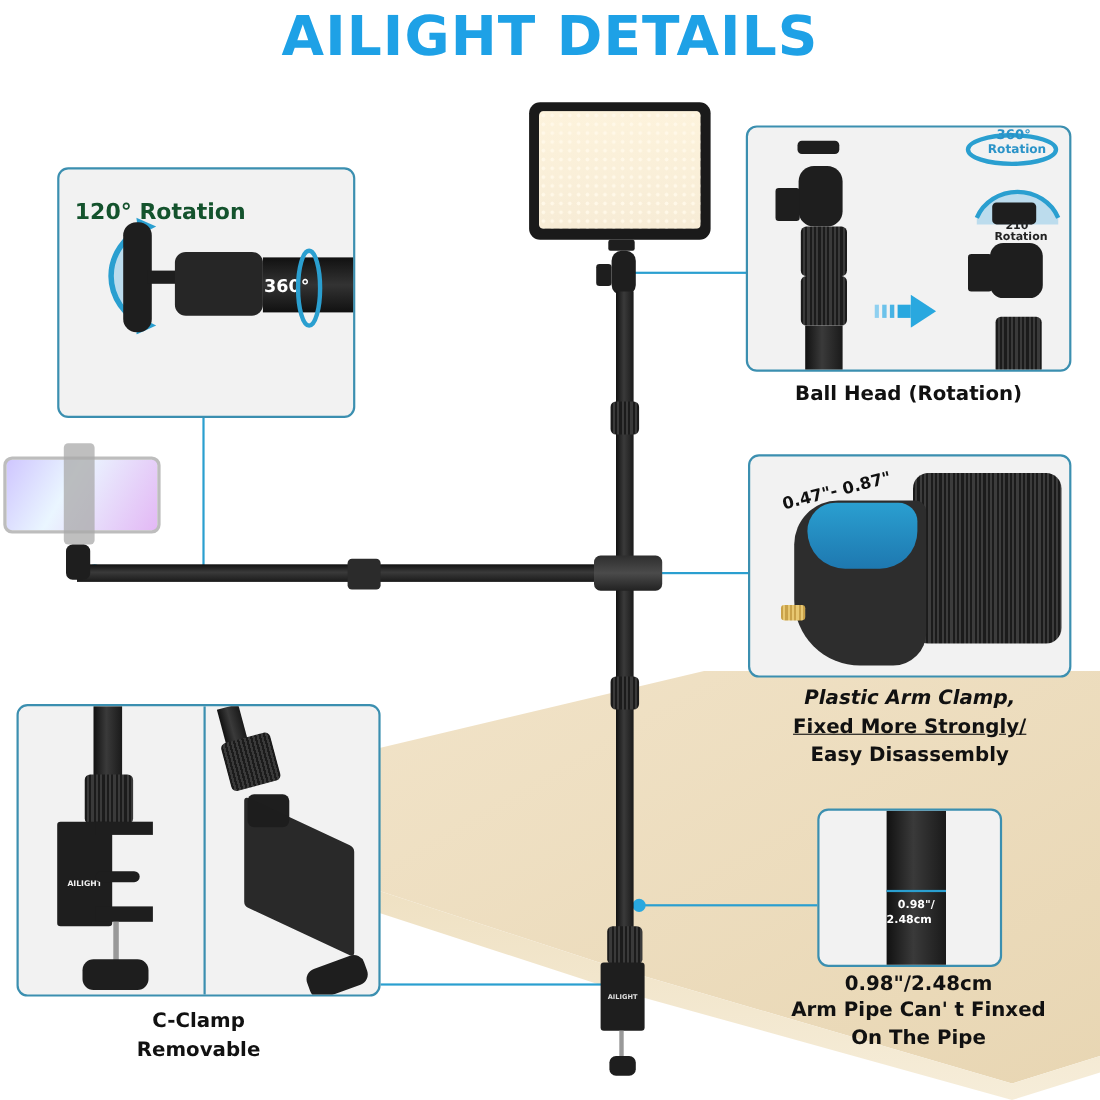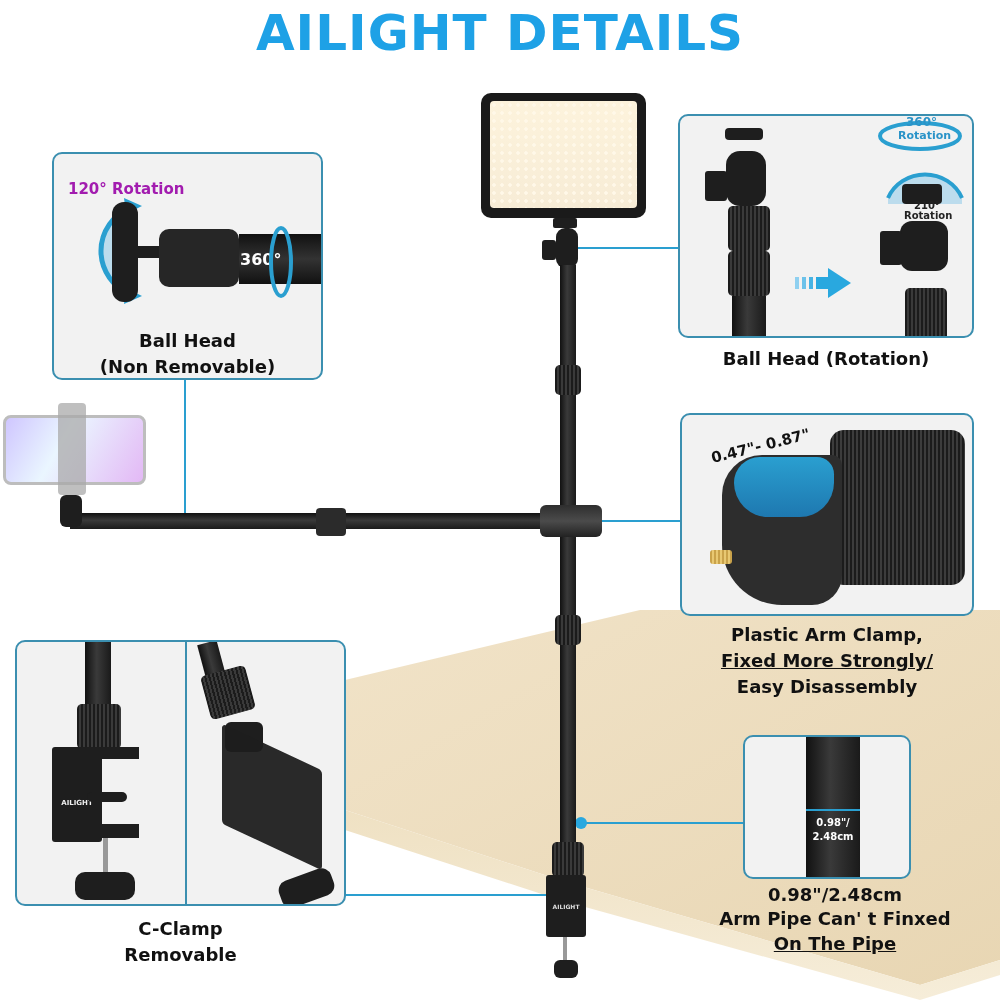--- a/index.html
+++ b/index.html
@@ -73,36 +73,34 @@
 <div class="abs" style="left:58px;top:403px;width:28px;height:92px;background:rgba(170,170,170,0.75);border-radius:4px;"></div>
 <div class="abs dark" style="left:60px;top:495px;width:22px;height:32px;border-radius:6px;"></div>
 
 <div class="abs dark" style="left:546px;top:875px;width:40px;height:62px;border-radius:3px;">
   <div style="position:absolute;left:2px;top:28px;width:36px;font-size:6px;color:#ddd;text-align:center;font-weight:bold;">AILIGHT</div>
 </div>
 <div class="abs" style="left:563px;top:937px;width:4px;height:25px;background:#999;"></div>
 <div class="abs dark" style="left:554px;top:960px;width:24px;height:18px;border-radius:6px;"></div>
 
 <div class="panel" style="left:52px;top:152px;width:271px;height:228px;">
-  <div class="blue-label" style="left:14px;top:26px;color:#a21caf;font-size:15px;">120° Rotation</div>
+  <div class="blue-label" style="left:14px;top:26px;color:#14532d;font-size:20px;">120° Rotation</div>
   <svg class="abs" style="left:8px;top:40px;" width="90" height="110">
     <path d="M70,12 A55,50 0 0 0 70,102" fill="rgba(90,180,230,0.35)" stroke="#2a9fd0" stroke-width="5"></path>
     <polygon points="62,4 80,12 64,20" fill="#2a9fd0"></polygon>
     <polygon points="64,94 80,102 62,110" fill="#2a9fd0"></polygon>
   </svg>
   <div class="abs dark" style="left:58px;top:48px;width:26px;height:100px;border-radius:12px;"></div>
   <div class="abs dark" style="left:80px;top:92px;width:30px;height:12px;"></div>
   <div class="abs" style="left:105px;top:75px;width:80px;height:58px;background:#262626;border-radius:10px;"></div>
   <div class="abs" style="left:185px;top:80px;width:90px;height:50px;background:linear-gradient(180deg,#111,#333 50%,#111);"></div>
   <div class="blue-label" style="left:186px;top:96px;color:#ffffff;font-size:16px;">360°</div>
   <svg class="abs" style="left:212px;top:70px;" width="30" height="76">
     <ellipse cx="15" cy="38" rx="10" ry="34" fill="none" stroke="#2a9fd0" stroke-width="4"></ellipse>
   </svg>
-  <div class="caption" style="left:0;width:267px;top:174px;">Ball Head</div>
-  <div class="caption" style="left:0;width:267px;top:200px;">(Non Removable)</div>
 </div>
 
 <div class="panel" style="left:678px;top:114px;width:296px;height:224px;">
   <div class="abs dark" style="left:45px;top:12px;width:38px;height:12px;border-radius:4px;"></div>
   <div class="abs dark" style="left:46px;top:35px;width:40px;height:55px;border-radius:14px;"></div>
   <div class="abs dark" style="left:25px;top:55px;width:22px;height:30px;border-radius:3px;"></div>
   <div class="knob" style="left:48px;top:90px;width:42px;height:45px;"></div>
   <div class="knob" style="left:48px;top:135px;width:42px;height:45px;"></div>
   <div class="pole" style="left:52px;top:180px;width:34px;height:44px;"></div>
   <svg class="abs" style="left:115px;top:152px;" width="60" height="30">
@@ -130,33 +128,33 @@
 </div>
 <div class="caption" style="left:678px;width:296px;top:346px;">Ball Head (Rotation)</div>
 
 <div class="panel" style="left:680px;top:413px;width:294px;height:203px;">
   <div class="abs" style="left:148px;top:15px;width:135px;height:155px;background:repeating-linear-gradient(90deg,#1b1b1b 0 2px,#3c3c3c 2px 4px);border-radius:14px;"></div>
   <div class="abs" style="left:40px;top:40px;width:120px;height:150px;background:#2d2d2d;border-radius:40px 10px 30px 60px;"></div>
   <div class="abs" style="left:52px;top:42px;width:100px;height:60px;background:linear-gradient(180deg,#2a9fd0,#1e78b0);border-radius:30px 20px 40px 40px;"></div>
   <div class="abs" style="left:28px;top:135px;width:22px;height:14px;background:repeating-linear-gradient(90deg,#c9a24a 0 2px,#e8c872 2px 4px);border-radius:3px;"></div>
   <div class="blue-label" style="left:28px;top:22px;color:#111;font-size:15px;transform:rotate(-14deg);">0.47"- 0.87"</div>
 </div>
-<div class="caption" style="left:680px;width:294px;top:622px;">Plastic Arm Clamp,</div>
+<div class="caption" style="left:680px;width:294px;top:622px;font-style:italic;">Plastic Arm Clamp,</div>
 <div class="caption" style="left:680px;width:294px;top:648px;text-decoration:underline;">Fixed More Strongly/</div>
 <div class="caption" style="left:680px;width:294px;top:674px;">Easy Disassembly</div>
 
 <div class="panel" style="left:743px;top:735px;width:168px;height:144px;">
   <div class="pole" style="left:61px;top:0;width:54px;height:144px;"></div>
   <div class="line" style="left:61px;top:72px;width:54px;height:2px;"></div>
   <div class="abs" style="left:61px;width:54px;text-align:center;top:80px;color:#fff;font-size:10px;font-weight:bold;">0.98"/</div>
-  <div class="abs" style="left:61px;width:54px;text-align:center;top:94px;color:#fff;font-size:10px;font-weight:bold;">2.48cm</div>
+  <div class="abs" style="left:61px;width:54px;top:94px;color:#fff;font-size:10px;font-weight:bold;">2.48cm</div>
 </div>
 <div class="caption" style="left:690px;width:290px;top:882px;">0.98"/2.48cm</div>
 <div class="caption" style="left:690px;width:290px;top:906px;">Arm Pipe Can' t Finxed</div>
-<div class="caption" style="left:690px;width:290px;top:931px;text-decoration:underline;">On The Pipe</div>
+<div class="caption" style="left:690px;width:290px;top:931px;">On The Pipe</div>
 
 <div class="panel" style="left:15px;top:640px;width:331px;height:266px;">
   <div style="position:absolute;left:168px;top:0;width:2px;height:266px;background:#3b8fb0;"></div>
 
   <div class="pole" style="left:68px;top:0;width:26px;height:65px;"></div>
   <div class="knob" style="left:60px;top:62px;width:44px;height:45px;"></div>
   <div class="abs dark" style="left:35px;top:105px;width:50px;height:95px;border-radius:3px;">
     <div style="position:absolute;left:0;width:50px;top:52px;text-align:center;font-size:7px;font-weight:bold;color:#eee;">AILIGHT</div>
   </div>
   <div class="abs dark" style="left:70px;top:105px;width:52px;height:12px;"></div>

